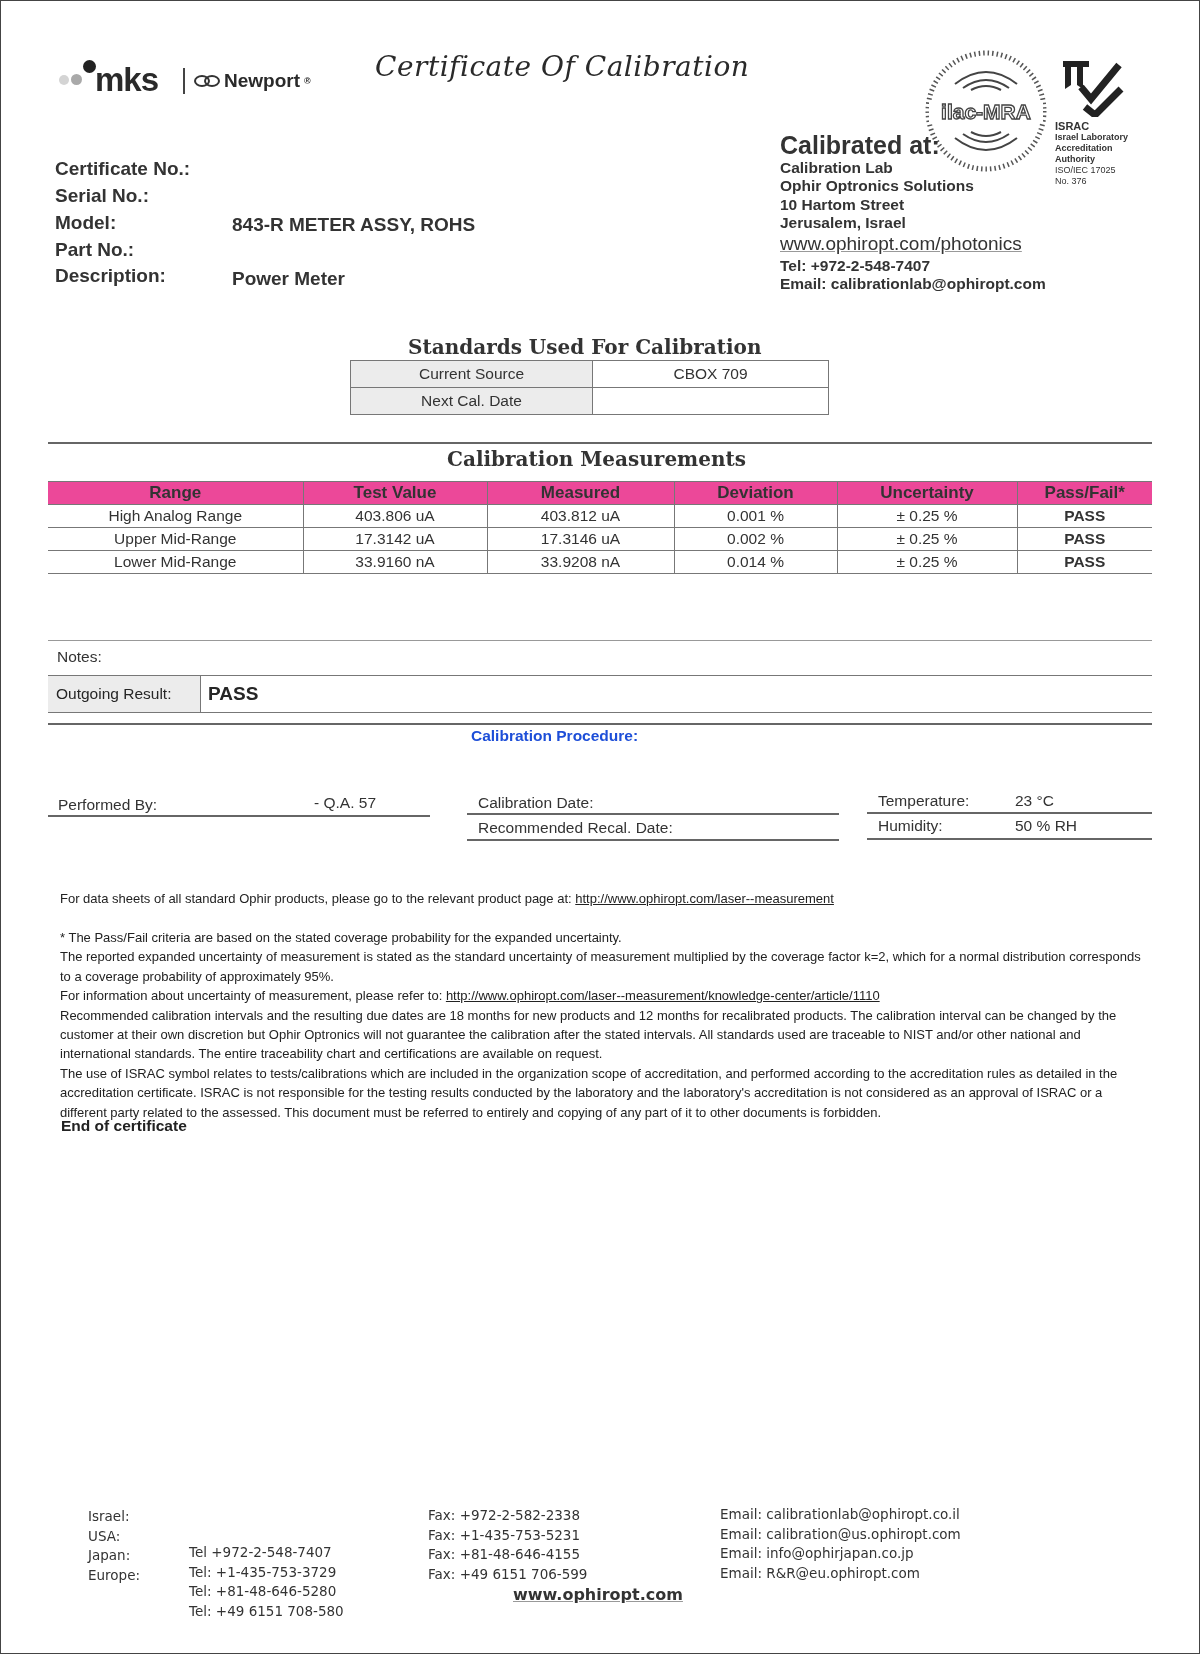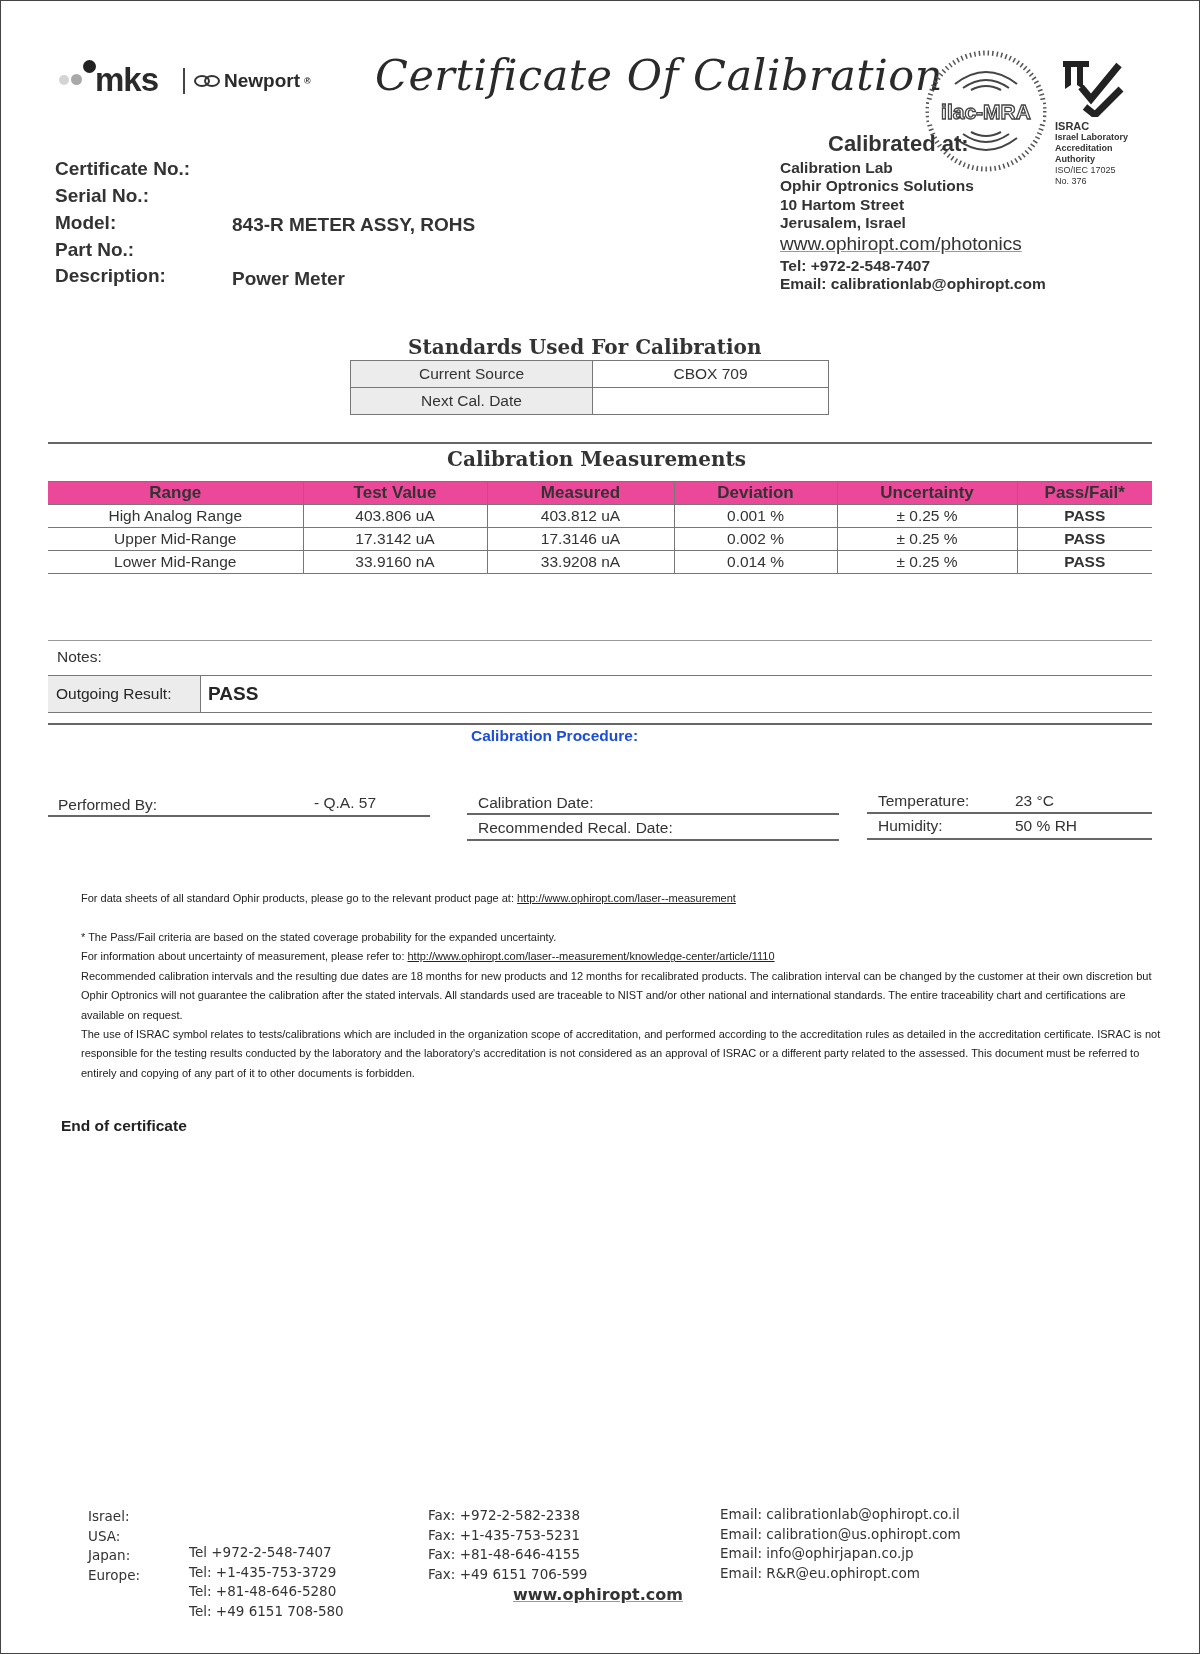--- a/index.html
+++ b/index.html
@@ -7,33 +7,33 @@
          font-family: "Liberation Sans", sans-serif; color: #262626; }
   .frame { position: absolute; left: 0; top: 0; width: 1198px; height: 1652px; border: 1px solid #444; }
 
   
   .logo-dots { position: absolute; left: 57px; top: 60px; width: 40px; height: 30px; }
   .logo-dots span { position: absolute; border-radius: 50%; }
   .logo-mks { position: absolute; left: 95px; top: 61px; font-size: 33px; font-weight: bold; letter-spacing: -1px; color: #2a2a2a; }
   .logo-sep { position: absolute; left: 183px; top: 68px; width: 2px; height: 26px; background: #444; }
   .logo-newport { position: absolute; left: 194px; top: 70px; font-size: 19px; font-weight: bold; color: #2a2a2a; display: flex; align-items: center; gap: 4px; }
   .title { position: absolute; left: 375px; top: 50px; font-family: "DejaVu Serif", serif; font-style: italic;
-           font-size: 43px; color: #2a2a2a; letter-spacing: 0.5px; }
+           font-size: 28px; color: #2a2a2a; letter-spacing: 0.5px; }
 
   
   .ilac { position: absolute; left: 925px; top: 50px; width: 122px; height: 122px; }
   .israc { position: absolute; left: 1055px; top: 55px; width: 100px; }
   .israc-text { font-size: 9px; font-weight: bold; line-height: 11px; color: #333; }
   .israc-title { font-size: 11px; font-weight: 900; }
 
   
   .info-label { position: absolute; left: 55px; font-size: 19px; font-weight: bold; color: #333; }
   .info-value { position: absolute; left: 232px; font-size: 19px; font-weight: bold; color: #333; }
 
-  .cal-at { position: absolute; left: 780px; top: 131px; font-size: 22px; font-weight: bold; color: #333; margin-left: 48px; }
+  .cal-at { position: absolute; left: 780px; top: 131px; font-size: 25px; font-weight: bold; color: #333; }
   .addr { position: absolute; left: 780px; font-size: 15.5px; font-weight: bold; color: #333; }
   .addr-url { position: absolute; left: 780px; top: 233px; font-size: 19px; color: #333; text-decoration: underline; text-decoration-color: #999; }
 
   
   .sect-h { position: absolute; font-family: "DejaVu Serif", serif; font-weight: bold; font-size: 20px; color: #333; }
 
   
   table { border-collapse: collapse; }
   .std { position: absolute; left: 350px; top: 360px; width: 479px; font-size: 15.5px; color: #333; }
   .std td { border: 1.5px solid #777; height: 26px; text-align: center; padding: 0; }
@@ -53,21 +53,21 @@
   .notes { position: absolute; left: 57px; top: 648px; font-size: 15.5px; color: #333; }
   .outgoing { position: absolute; left: 48px; top: 675px; width: 1104px; height: 36px; border-top: 1.5px solid #777; border-bottom: 1.5px solid #777; }
   .outgoing .lbl { position: absolute; left: 0; top: 0; width: 144px; height: 36px; background: #ececec; border-right: 1.5px solid #777;
                    font-size: 15.5px; line-height: 36px; padding-left: 8px; }
   .outgoing .val { position: absolute; left: 152px; top: 0; font-size: 19px; font-weight: bold; line-height: 36px; padding-left: 8px; }
 
   .proc { position: absolute; left: 471px; top: 727px; font-size: 15.5px; font-weight: bold; color: #1d4ed8; }
 
   .field { position: absolute; font-size: 15.5px; color: #333; }
 
-  .small { position: absolute; left: 60px; font-size: 11px; color: #222; line-height: 19.4px; width: 1090px; margin-left: 21px; }
+  .small { position: absolute; left: 60px; font-size: 13px; color: #222; line-height: 19.4px; width: 1090px; }
   .link { text-decoration: underline; }
   .eoc { position: absolute; left: 61px; top: 1117px; font-size: 15.5px; font-weight: bold; color: #222; }
 
   .foot { position: absolute; font-family: "DejaVu Sans", sans-serif; font-size: 13.5px; color: #333; line-height: 19.5px; }
   .foot-url { position: absolute; left: 513px; top: 1585px; font-family: "DejaVu Sans", sans-serif; font-size: 16px; font-weight: bold; color: #333; text-decoration: underline; text-decoration-color: #999; }
 </style>
 </head>
 <body>
 
 <div class="frame"></div>
@@ -224,20 +224,21 @@
 <div class="field" style="left:878px; top:817px;">Humidity:</div>
 <div class="field" style="left:1015px; top:817px;">50 % RH</div>
 <div class="rule" style="left:867px; top:838px; width:285px;"></div>
 
 <div class="small" style="top:889px;">
   <span>For data sheets of all standard Ophir products, please go to the relevant product page at: </span><span class="link">http://www.ophiropt.com/laser--measurement</span>
 </div>
 
 <div class="small" style="top:928px;">
   <div>* The Pass/Fail criteria are based on the stated coverage probability for the expanded uncertainty.</div>
+  <div>The reported expanded uncertainty of measurement is stated as the standard uncertainty of measurement multiplied by the coverage factor k=2, which for a normal distribution corresponds to a coverage probability of approximately 95%.</div>
   <div><span>For information about uncertainty of measurement, please refer to: </span><span class="link">http://www.ophiropt.com/laser--measurement/knowledge-center/article/1110</span></div>
   <div>Recommended calibration intervals and the resulting due dates are 18 months for new products and 12 months for recalibrated products. The calibration interval can be changed by the customer at their own discretion but Ophir Optronics will not guarantee the calibration after the stated intervals. All standards used are traceable to NIST and/or other national and international standards. The entire traceability chart and certifications are available on request.</div>
   <div>The use of ISRAC symbol relates to tests/calibrations which are included in the organization scope of accreditation, and performed according to the accreditation rules as detailed in the accreditation certificate.  ISRAC is not responsible for the testing results conducted by the laboratory and the laboratory's accreditation is not considered as an approval of ISRAC or a different party related to the assessed.  This document must be referred to entirely and copying of any part of it to other documents is forbidden.</div>
 </div>
 
 <div class="eoc">End of certificate</div>
 
 <div class="foot" style="left:88px; top:1507px;">
   <div>Israel:</div>
   <div>USA:</div>

